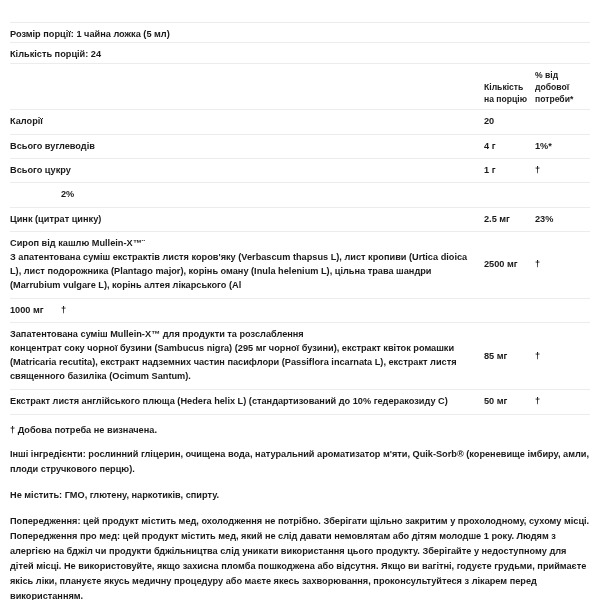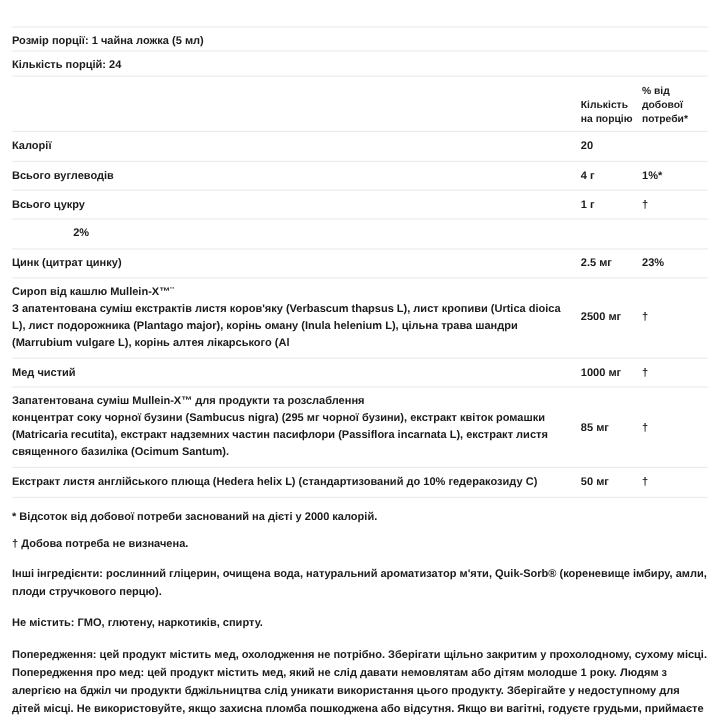--- a/index.html
+++ b/index.html
@@ -142,42 +142,40 @@
   <div class="nrow tall">
     <div class="nname">
       <span class="blend-title">Сироп від кашлю Mullein-X™¨</span>
       <span class="blend-body">З апатентована суміш екстрактів листя коров'яку (Verbascum thapsus L), лист кропиви (Urtica dioica L), лист подорожника (Plantago major), корінь оману (Inula helenium L), цільна трава шандри (Marrubium vulgare L), корінь алтея лікарського (Al</span>
     </div>
     <div class="namt">2500 мг</div>
     <div class="ndv">†</div>
   </div>
 
   <div class="nrow">
-    <div class="nname">Мед чистий</div>
     <div class="namt">1000 мг</div>
     <div class="ndv">†</div>
   </div>
 
   <div class="nrow tall">
     <div class="nname">
       <span class="blend-title">Запатентована суміш Mullein-X™ для продукти та розслаблення</span>
       <span class="blend-body">концентрат соку чорної бузини (Sambucus nigra) (295 мг чорної бузини), екстракт квіток ромашки (Matricaria recutita), екстракт надземних частин пасифлори (Passiflora incarnata L), екстракт листя священного базиліка (Ocimum Santum).</span>
     </div>
     <div class="namt">85 мг</div>
     <div class="ndv">†</div>
   </div>
 
   <div class="nrow">
     <div class="nname">Екстракт листя англійського плюща (Hedera helix L) (стандартизований до 10% гедеракозиду C)</div>
     <div class="namt">50 мг</div>
     <div class="ndv">†</div>
   </div>
 
   <div class="footnotes">
-    <div class="fn">* Відсоток від добової потреби заснований на дієті у 2000 калорій.</div>
     <div class="fn">† Добова потреба не визначена.</div>
 
     <div class="para">Інші інгредієнти: рослинний гліцерин, очищена вода, натуральний ароматизатор м'яти, Quik-Sorb® (кореневище імбиру, амли, плоди стручкового перцю).</div>
     <div class="para">Не містить: ГМО, глютену, наркотиків, спирту.</div>
     <div class="para last">Попередження: цей продукт містить мед, охолодження не потрібно. Зберігати  щільно закритим у прохолодному, сухому місці. Попередження про мед: цей продукт містить мед, який не слід давати немовлятам або дітям молодше 1 року. Людям з алергією на бджіл чи продукти бджільництва слід уникати використання цього продукту. Зберігайте у недоступному для дітей місці. Не використовуйте, якщо захисна пломба пошкоджена або відсутня. Якщо ви вагітні, годуєте грудьми, приймаєте якісь ліки, плануєте якусь медичну процедуру або маєте якесь захворювання, проконсультуйтеся з лікарем перед використанням.</div>
   </div>
 
 </div>
 
 </body></html>

